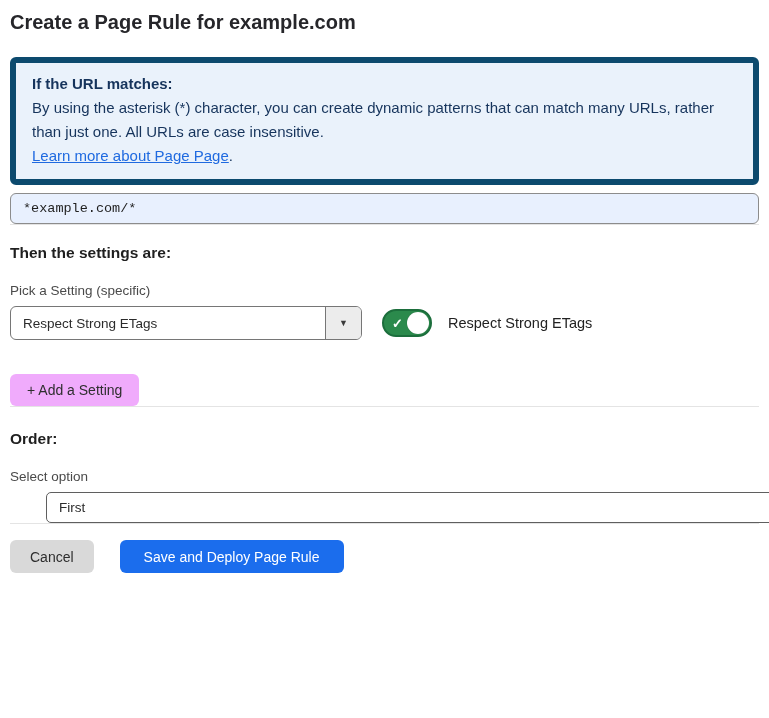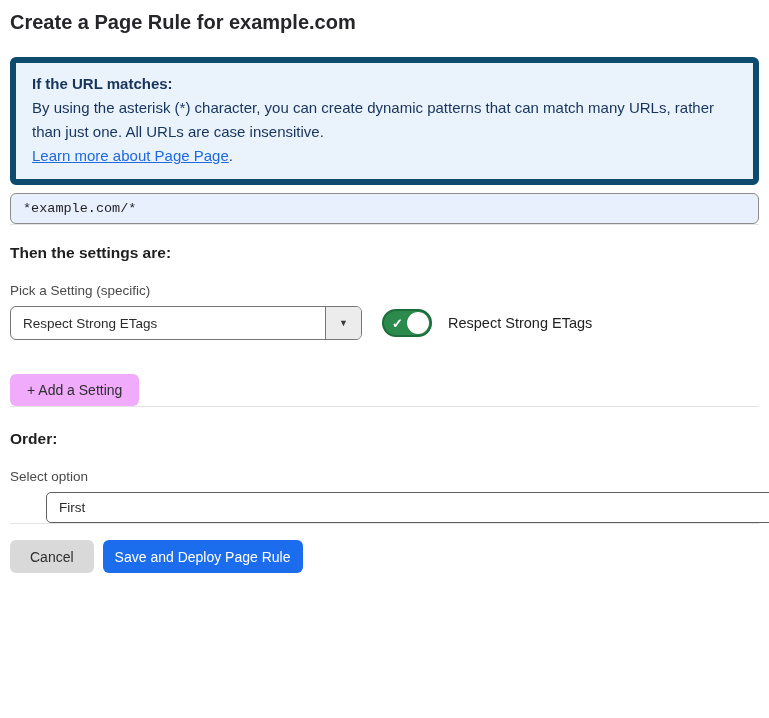--- a/index.html
+++ b/index.html
@@ -198,24 +198,24 @@
     font-family: "Liberation Sans", sans-serif;
     cursor: pointer;
   }
   .btn-gray {
     background: #d9d9d9;
     color: #2e2e2e;
     padding: 0 20px;
   }
   .btn-gray + .btn-gray { margin-left: 9px; padding: 0 18px; }
   .btn-primary {
-    margin-left: 9px;
+    margin-left: 26px;
     background: #1b6ded;
     color: #ffffff;
-    padding: 0 12px;
+    padding: 0 24px;
   }
 </style>
 </head>
 <body>
 
 <div class="page">
 
   <h1 class="page-title">Create a Page Rule for example.com</h1>
 
   <div class="info-box">

